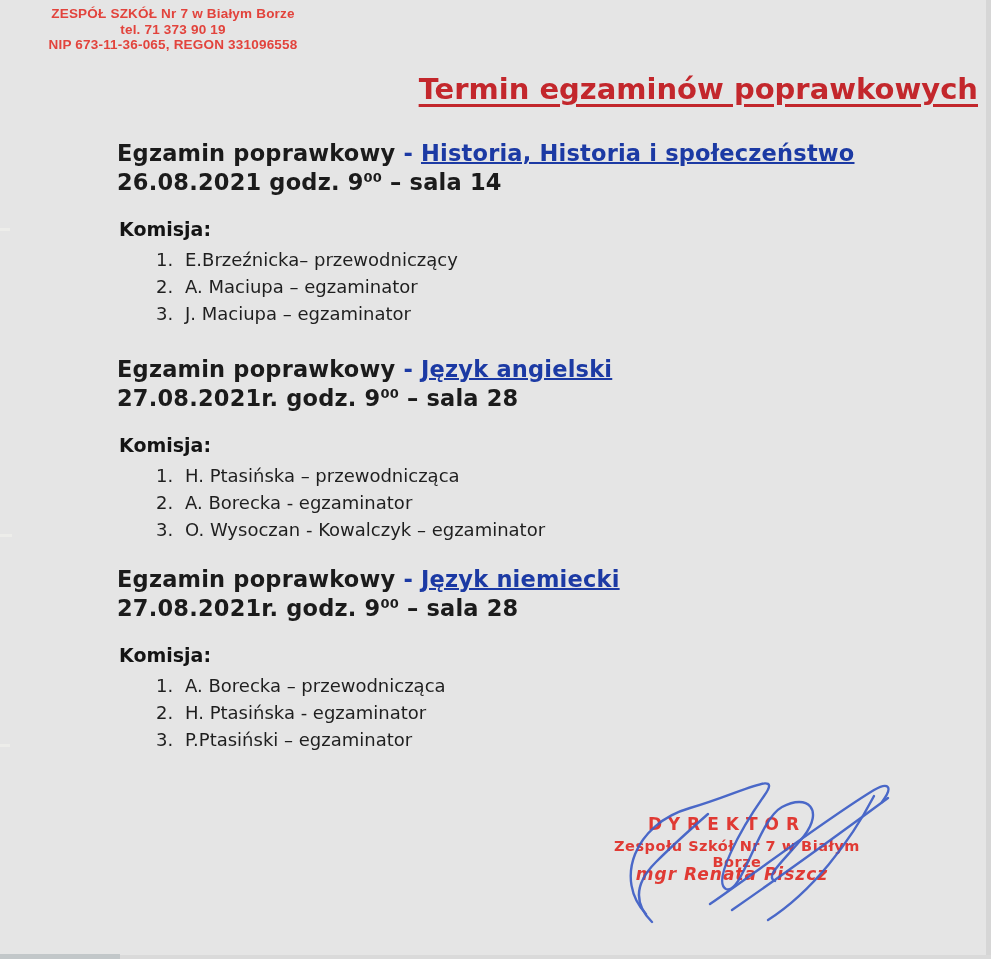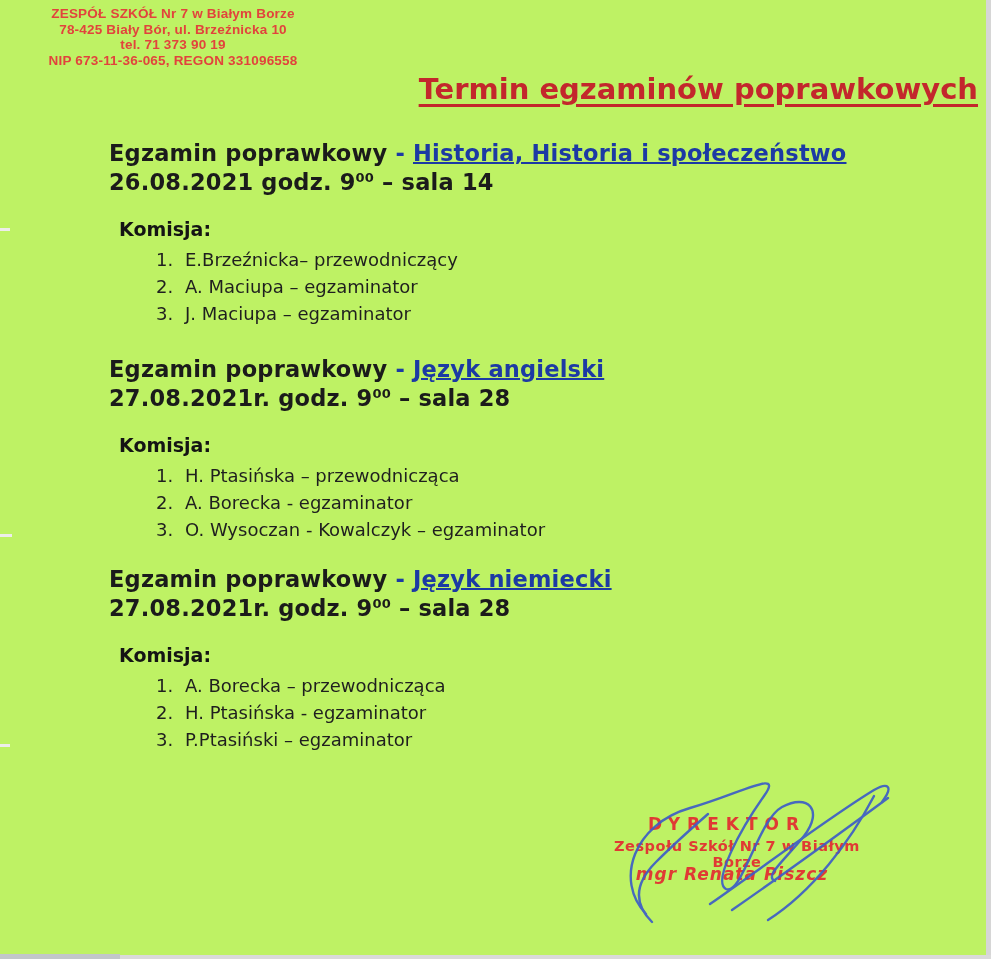--- a/index.html
+++ b/index.html
@@ -3,21 +3,21 @@
 <meta charset="utf-8">
 <style>
   html,body{margin:0;padding:0;}
   body{
     width:991px;height:959px;position:relative;overflow:hidden;
     background:#fdfdfc;
     font-family:"DejaVu Sans","Liberation Sans",sans-serif;
     color:#1b1b1b;
     -webkit-font-smoothing:antialiased;
   }
-  .paper{position:absolute;inset:0;background:#bef264;}
+  .paper{position:absolute;inset:0;background:#e5e5e5;}
 
   
   .edge-right{position:absolute;top:0;right:0;width:5px;height:959px;background:#d6d6d6;}
   .edge-bottom{position:absolute;left:0;bottom:0;width:991px;height:4px;background:#dadada;}
   .edge-bottom-dark{position:absolute;left:0;bottom:0;width:120px;height:5px;background:#c2c7c9;}
   .smudge{position:absolute;background:#ededea;}
 
   
   .stamp{
     position:absolute;left:28px;top:6px;width:290px;
@@ -29,21 +29,21 @@
 
   
   .title{
     position:absolute;left:0;top:72px;width:978px;text-align:right;
     font-weight:bold;font-size:29px;color:#c3272c;
     text-decoration:underline;text-decoration-thickness:3px;text-underline-offset:5px;
   }
 
   
   .section-heading{
-    position:absolute;left:109px;
+    position:absolute;left:117px;
     font-weight:bold;font-size:22.5px;line-height:29px;color:#1b1b1b;
     letter-spacing:.2px;
   }
   .subject-link{color:#1c3aa4;text-decoration:underline;text-decoration-thickness:2px;cursor:pointer;}
   .dash-blue{color:#1c3aa4;}
   .date-line sup{font-size:13px;vertical-align:super;line-height:0;}
 
   .committee{position:absolute;left:119px;}
   .committee-label{font-weight:bold;font-size:19px;color:#141414;}
   .committee ol{
@@ -62,21 +62,20 @@
     font-size:17px;font-style:italic;font-weight:bold;letter-spacing:1px;color:#e03a34;}
   .sig-ink{position:absolute;left:0;top:0;}
 </style>
 </head>
 <body>
 
 <div class="paper">
 
   <div class="stamp">
     <div>ZESPÓŁ SZKÓŁ Nr 7 w Białym Borze</div>
-    <div>78-425 Biały Bór, ul. Brzeźnicka 10</div>
     <div>tel. 71 373 90 19</div>
     <div>NIP 673-11-36-065, REGON 331096558</div>
   </div>
 
   <div class="title">Termin egzaminów poprawkowych</div>
 
   <div class="section-heading" style="top:139px;">
     <div><span>Egzamin poprawkowy</span><span class="dash-blue"> - </span><span class="subject-link">Historia, Historia i społeczeństwo</span></div>
     <div class="date-line"><span>26.08.2021 godz. 9</span><sup>00</sup><span> – sala 14</span></div>
   </div>

